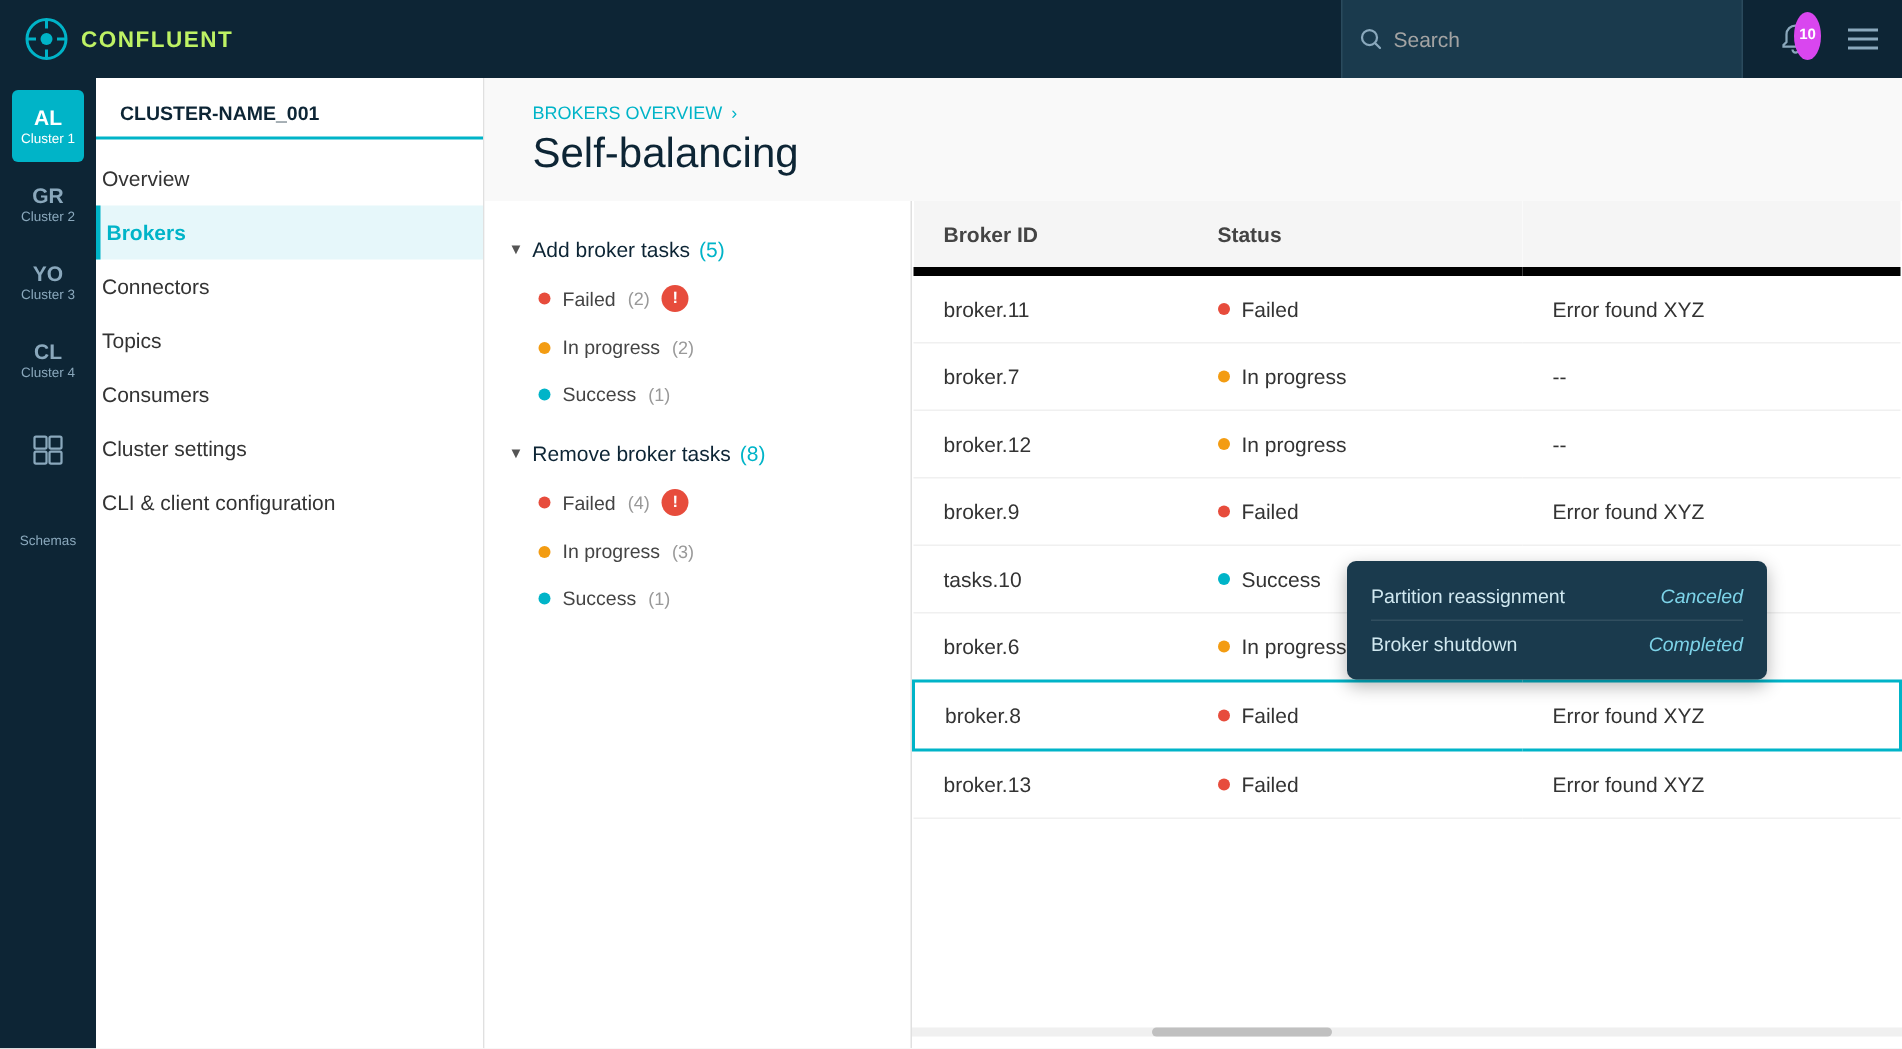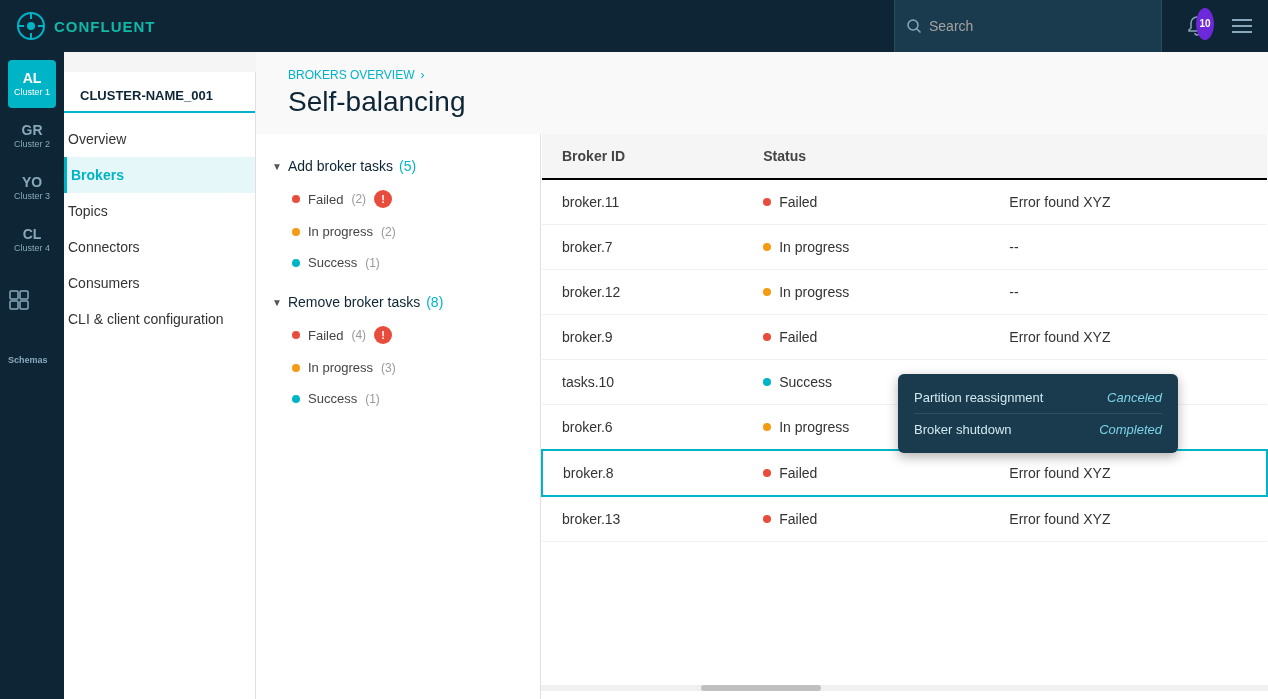--- a/index.html
+++ b/index.html
@@ -12,21 +12,21 @@
       display: flex;
       align-items: center;
       padding: 0 16px;
       flex-shrink: 0;
       gap: 12px;
     }
     .topnav-logo {
       display: flex;
       align-items: center;
       gap: 8px;
-      color: #14b8a6;
+      color: #bef264;
       font-weight: 600;
       font-size: 15px;
       letter-spacing: 1px;
     }
     .logo-icon {
       width: 30px;
       height: 30px;
     }
     .topnav-spacer { flex: 1; }
     .search-bar {
@@ -47,21 +47,21 @@
       background: none;
       border: none;
       cursor: pointer;
       color: #8aa8bc;
       margin-left: 12px;
     }
     .notif-badge {
       position: absolute;
       top: -6px;
       right: -6px;
-      background: #6d28d9;
+      background: #d946ef;
       color: white;
       font-size: 10px;
       font-weight: bold;
       border-radius: 50%;
       width: 18px;
       height: 32px;
       display: flex;
       align-items: center;
       justify-content: center;
     }
@@ -117,37 +117,36 @@
     }
     .cluster-icon .cluster-label {
       font-size: 9px;
       margin-top: 2px;
     }
     .sidebar-icon-btn {
       width: 48px;
       height: 48px;
       display: flex;
       align-items: center;
+      justify-content: center;
       cursor: pointer;
       color: #8aa8bc;
       border-radius: 4px;
       margin-top: 8px;
-      font-weight: bold;
     }
 
     
     .nav-sidebar {
-      width: 192px;
+      width: 259px;
       background: #ffffff;
       border-right: 1px solid #e0e0e0;
       display: flex;
       flex-direction: column;
       flex-shrink: 0;
       overflow-y: auto;
-      margin-top: 20px;
     }
     .cluster-name-header {
       padding: 16px 16px 8px;
       font-size: 13px;
       font-weight: 700;
       color: #0d2535;
       border-bottom: 2px solid #00b4c8;
       margin-bottom: 8px;
     }
     .nav-item {
@@ -261,21 +260,21 @@
       width: 100%;
       border-collapse: collapse;
       font-size: 14px;
     }
     .broker-table th {
       background: #f5f5f5;
       padding: 14px 20px;
       text-align: left;
       font-weight: 600;
       color: #444;
-      border-bottom: 2px solid #000000;
+      border-bottom: 6px solid #000000;
       position: sticky;
       top: 0;
     }
     .broker-table td {
       padding: 14px 20px;
       border-bottom: 1px solid #f0f0f0;
       color: #333;
     }
     .status-cell {
       display: flex;
@@ -391,23 +390,24 @@
     </div>
     <div class="sidebar-icon-btn">
       <span style="color:#8aa8bc; font-size:9px;">Schemas</span>
     </div>
   </div>
 
   <div class="nav-sidebar">
     <div class="cluster-name-header">CLUSTER-NAME_001</div>
     <div class="nav-item">Overview</div>
     <div class="nav-item active">Brokers</div>
+    <div class="nav-item">Connectors</div>
     <div class="nav-item">Topics</div>
-    <div class="nav-item">Connectors</div>
     <div class="nav-item">Consumers</div>
+    <div class="nav-item">Cluster settings</div>
     <div class="nav-item">CLI &amp; client configuration</div>
   </div>
 
   <div class="content-area">
     <div class="breadcrumb-bar">
       <span>BROKERS OVERVIEW</span>
       <span>›</span>
     </div>
     <div class="page-title-area">
       <h1 class="page-title">Self-balancing</h1>

